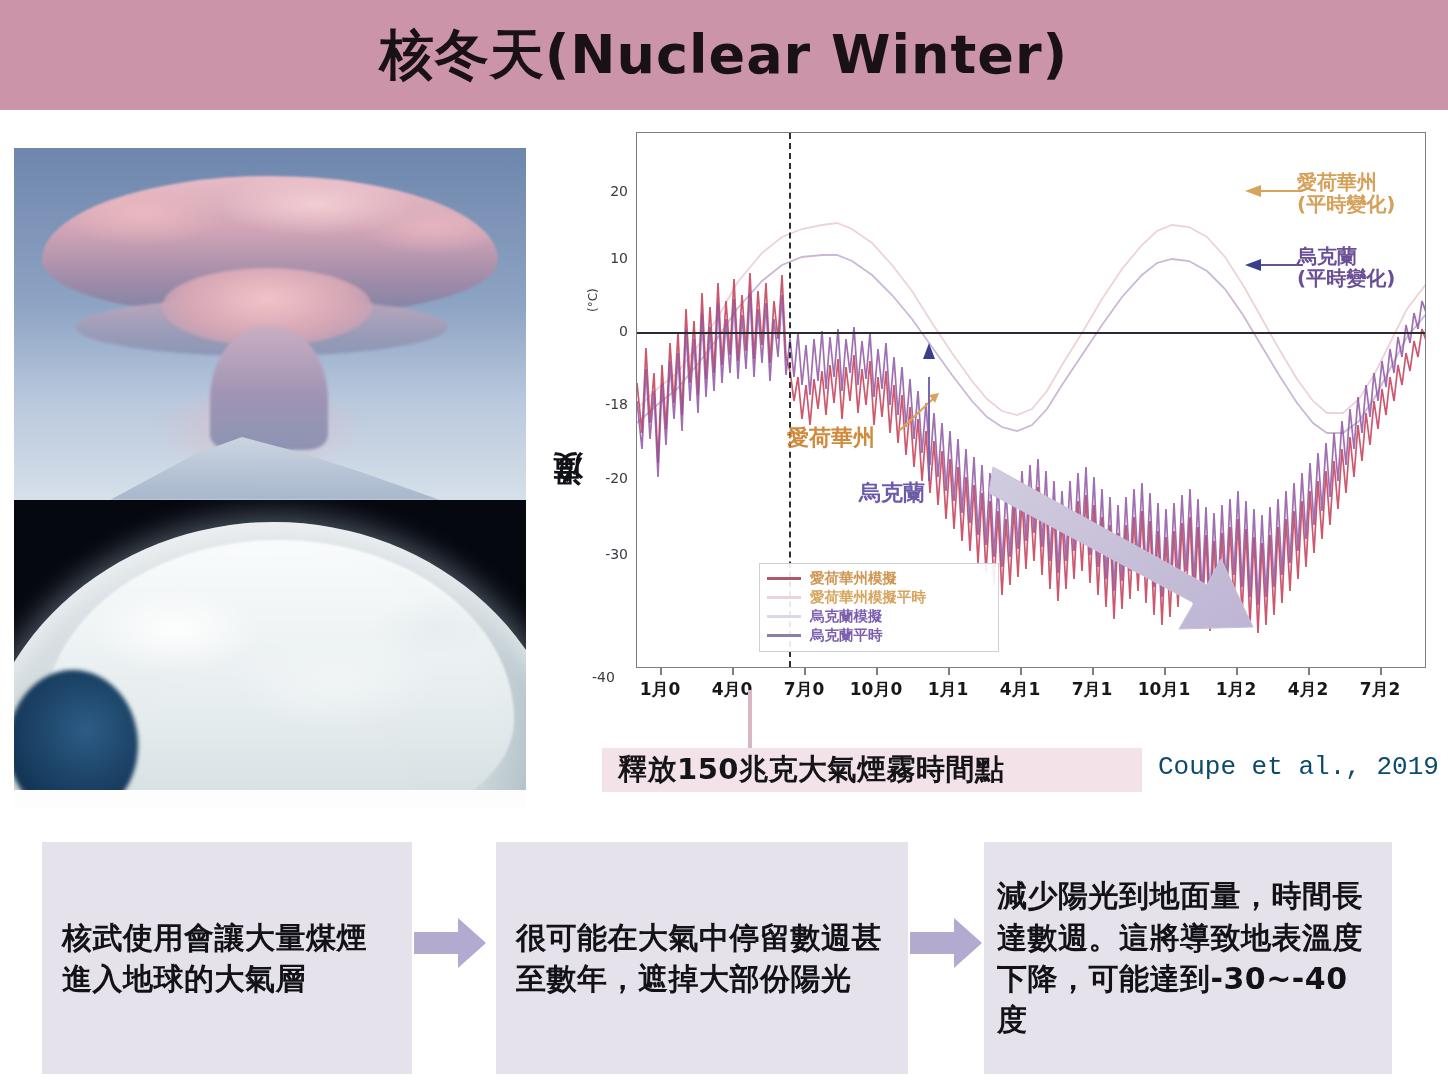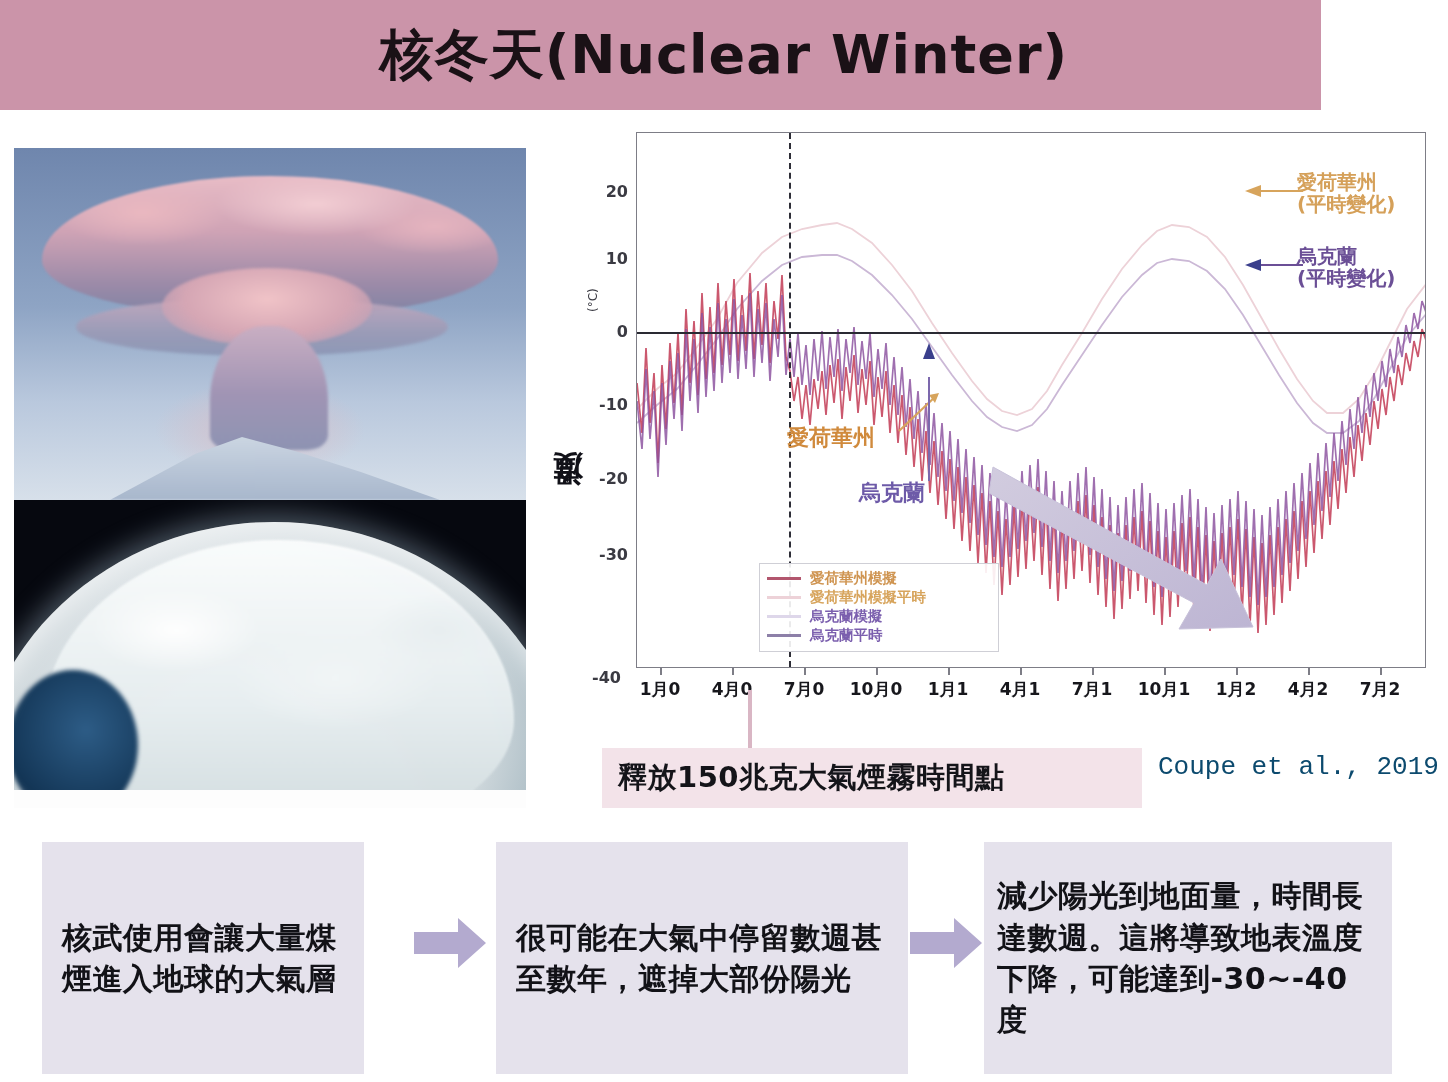--- a/index.html
+++ b/index.html
@@ -4,21 +4,21 @@
 <style>
   html,body{margin:0;padding:0;}
   body{
     width:1448px;height:1082px;
     background:#ffffff;
     font-family:"DejaVu Sans","Liberation Sans",sans-serif;
     overflow:hidden;position:relative;
   }
   
   .titlebar{
-    position:absolute;left:0;top:0;width:1321px;height:110px;
+    position:absolute;left:0;top:0;width:1448px;height:110px;
     background:#cb94a9;
   }
   .titlebar .title{
     position:absolute;left:0;top:10px;width:1448px;
     text-align:center;font-size:54px;font-weight:700;color:#1a1116;
     letter-spacing:1px;line-height:90px;
   }
   
   .photo{position:absolute;overflow:hidden;}
   .photo-top{left:14px;top:148px;width:512px;height:352px;
@@ -93,21 +93,21 @@
   .plot-frame{
     position:absolute;left:96px;top:6px;width:790px;height:536px;
     border:1.6px solid #7d7d86;background:#ffffff;box-sizing:border-box;overflow:hidden;
   }
   .zero-line{position:absolute;left:0;right:0;top:199px;height:2px;background:#2a2a33;}
   .event-line{
     position:absolute;left:152px;top:0;bottom:0;width:0;
     border-left:2.5px dashed #2d2d36;
   }
   .ytick{position:absolute;right:0;transform:translateY(-50%);
-    font-size:16px;color:#3a3a42;font-weight:700;}
+    font-size:14px;color:#3a3a42;font-weight:400;}
   .ytick-mark{position:absolute;left:96px;width:7px;height:1.6px;background:#7d7d86;transform:translateY(-50%);}
   .xtick{position:absolute;top:552px;transform:translateX(-50%);
     font-size:17px;color:#17171c;font-weight:700;white-space:nowrap;}
   .xtick-mark{position:absolute;top:542px;width:1.6px;height:7px;background:#7d7d86;}
   .unit-c{position:absolute;left:46px;top:186px;font-size:12px;color:#3a3a42;
     transform:rotate(-90deg);transform-origin:left top;white-space:nowrap;}
   .ylabel{
     position:absolute;left:8px;top:380px;font-size:30px;font-weight:700;color:#111118;
     writing-mode:vertical-rl;transform:rotate(180deg);letter-spacing:2px;
   }
@@ -124,21 +124,21 @@
   .lbl{position:absolute;font-size:22px;font-weight:700;white-space:nowrap;}
   .lbl-iowa-in{left:150px;top:290px;color:#d08a3c;}
   .lbl-ukr-in{left:222px;top:345px;color:#6d5aa8;}
   .ann{position:absolute;font-size:20px;font-weight:700;line-height:1.12;white-space:nowrap;}
   .ann-iowa{left:660px;top:38px;color:#d5a059;}
   .ann-ukr{left:660px;top:112px;color:#6b4f96;}
   .big-arrow{position:absolute;left:352px;top:318px;width:300px;height:190px;pointer-events:none;}
   
   .connector{position:absolute;left:748px;top:690px;width:4px;height:58px;background:#d9b6c4;}
   .caption-box{
-    position:absolute;left:602px;top:748px;width:540px;height:60px;
+    position:absolute;left:602px;top:748px;width:540px;height:44px;
     background:#f3e3e9;display:flex;align-items:center;padding-left:16px;box-sizing:border-box;
   }
   .caption-text{font-size:29px;font-weight:700;color:#141419;letter-spacing:.5px;}
   .citation{
     position:absolute;left:1158px;top:752px;font-size:26px;color:#0c4a6e;
     font-family:Liberation Mono, monospace;white-space:nowrap;
   }
   
   .flow-box{
     position:absolute;background:#e5e2ec;display:flex;align-items:center;
@@ -171,21 +171,21 @@
 </div>
 
 <div class="chart-wrap">
 
   <div class="unit-c">(°C)</div>
   <div class="ylabel">溫度</div>
 
   <div class="ytick" style="top:65px;left:52px;width:36px;text-align:right">20</div>
   <div class="ytick" style="top:132px;left:52px;width:36px;text-align:right">10</div>
   <div class="ytick" style="top:205px;left:52px;width:36px;text-align:right">0</div>
-  <div class="ytick" style="top:278px;left:52px;width:36px;text-align:right">-10</div>
+  <div class="ytick" style="top:278px;left:52px;width:36px;text-align:right">-18</div>
   <div class="ytick" style="top:352px;left:52px;width:36px;text-align:right">-20</div>
   <div class="ytick" style="top:428px;left:52px;width:36px;text-align:right">-30</div>
   <div class="ytick" style="top:551px;left:52px;width:36px;text-align:left">-40</div>
 
   <div class="ytick-mark" style="top:65px"></div>
   <div class="ytick-mark" style="top:132px"></div>
   <div class="ytick-mark" style="top:205px"></div>
   <div class="ytick-mark" style="top:278px"></div>
   <div class="ytick-mark" style="top:352px"></div>
   <div class="ytick-mark" style="top:428px"></div>
@@ -340,21 +340,21 @@
   <div class="xtick" style="left:768px">4月2</div>
   <div class="xtick" style="left:840px">7月2</div>
 </div>
 
 <div class="connector"></div>
 <div class="caption-box">
   <span class="caption-text">釋放150兆克大氣煙霧時間點</span>
 </div>
 <div class="citation">Coupe et al., 2019</div>
 
-<div class="flow-box" style="left:42px;top:842px;width:322px;height:232px;">
+<div class="flow-box" style="left:42px;top:842px;width:370px;height:232px;">
   <span class="flow-text">核武使用會讓大量煤煙進入地球的大氣層</span>
 </div>
 
 <svg class="flow-arrow" style="left:414px;top:916px;" viewBox="0 0 74 54">
   <path d="M0,16 L44,16 L44,2 L72,27 L44,52 L44,38 L0,38 Z" fill="#b3aacf"></path>
 </svg>
 
 <div class="flow-box" style="left:496px;top:842px;width:412px;height:232px;">
   <span class="flow-text">很可能在大氣中停留數週甚至數年，遮掉大部份陽光</span>
 </div>

